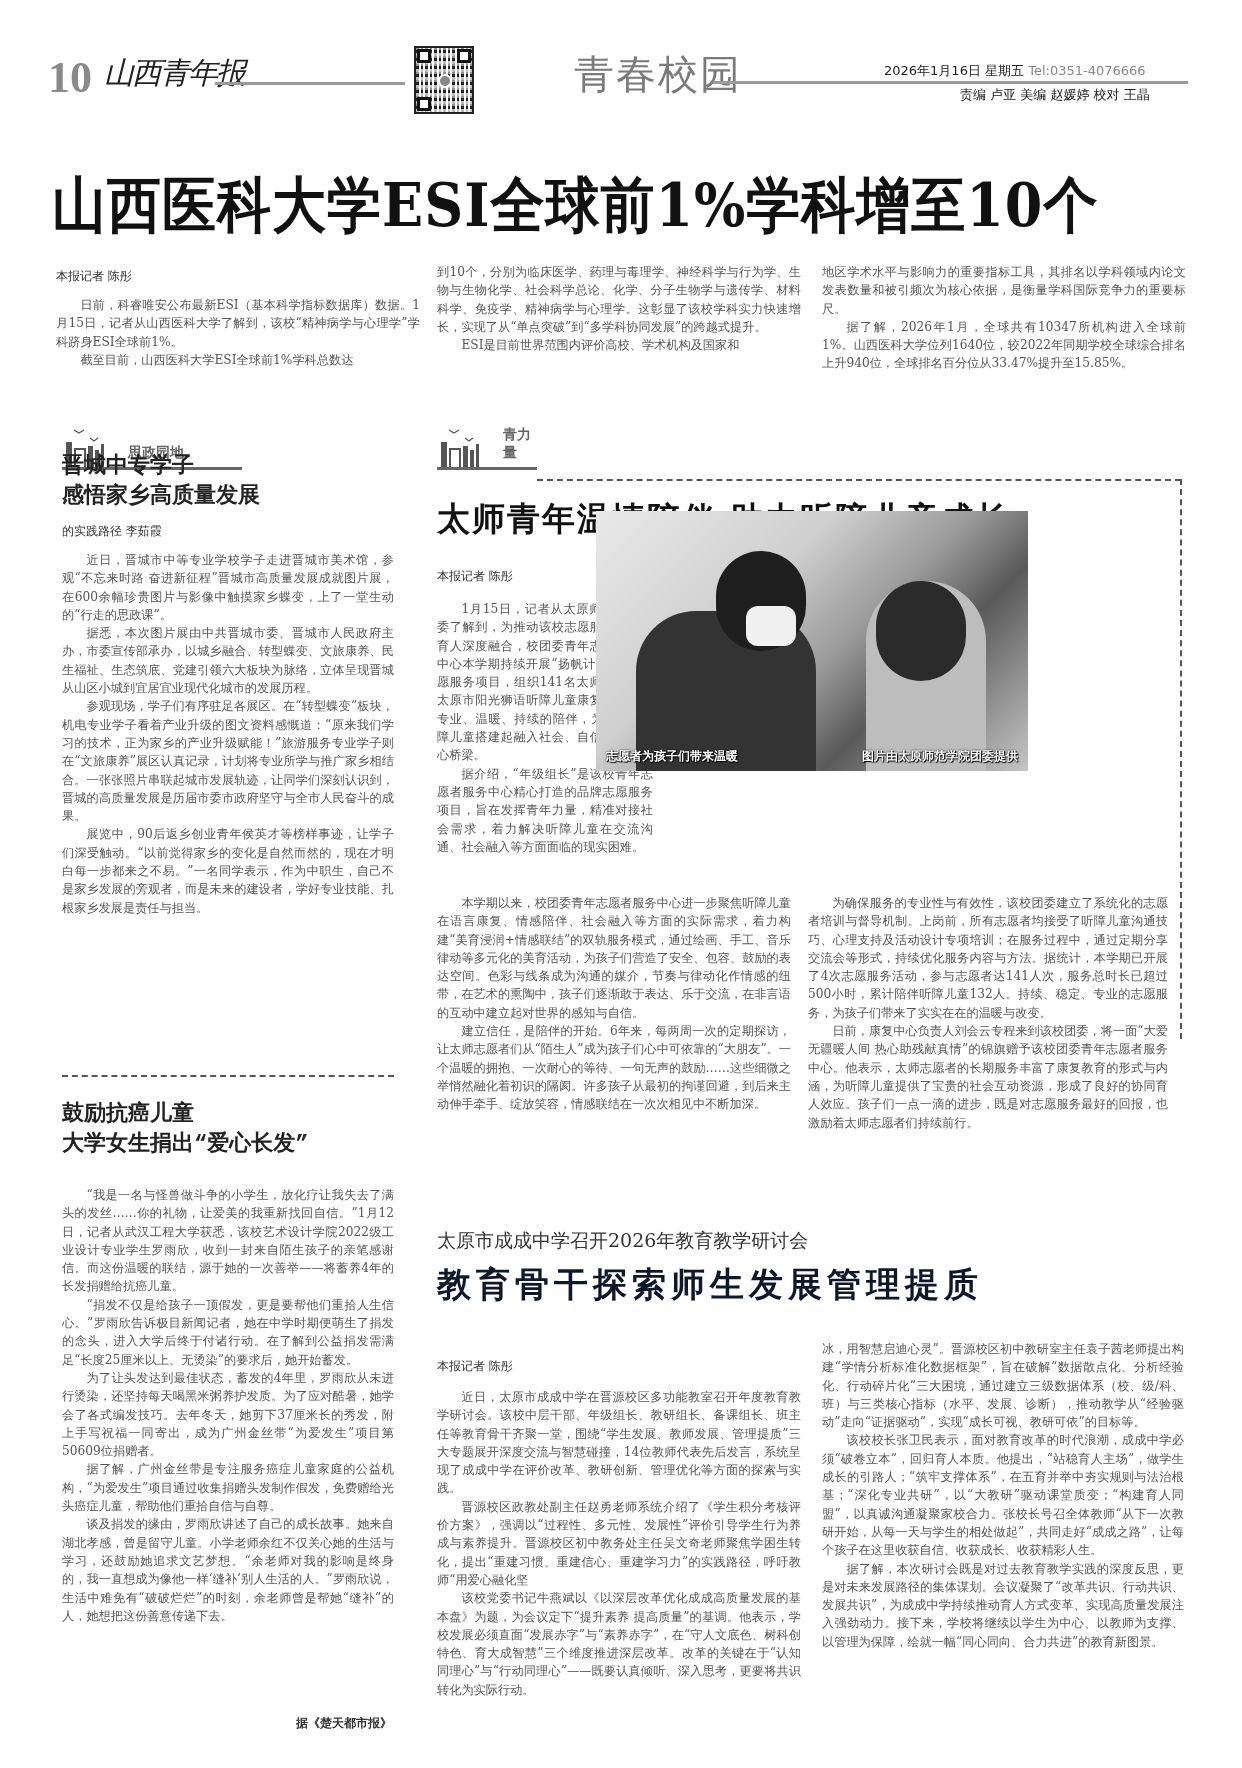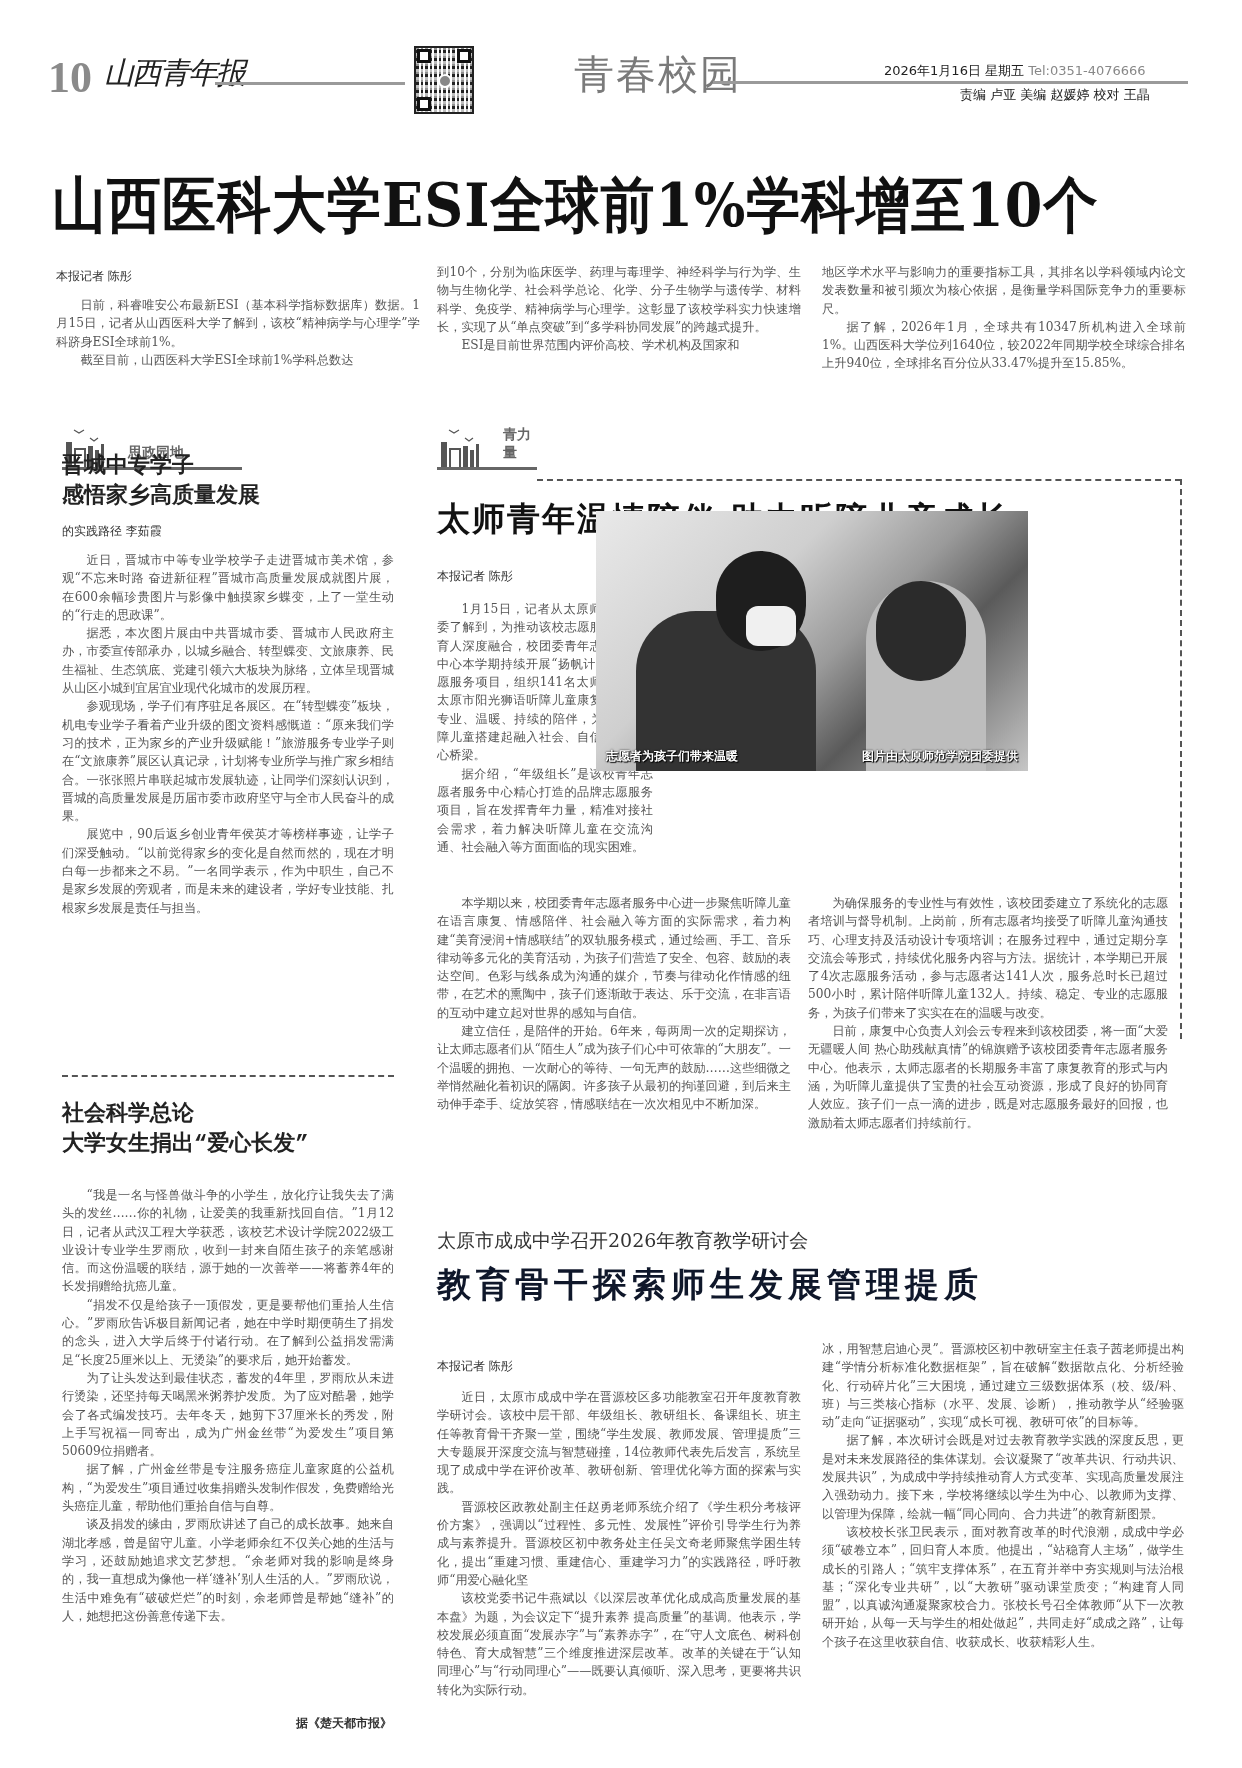--- a/index.html
+++ b/index.html
@@ -119,21 +119,21 @@
 <div class="abs body-text" style="left:62px;top:551px;width:332px;">
   <p>近日，晋城市中等专业学校学子走进晋城市美术馆，参观“不忘来时路 奋进新征程”晋城市高质量发展成就图片展，在600余幅珍贵图片与影像中触摸家乡蝶变，上了一堂生动的“行走的思政课”。</p>
   <p>据悉，本次图片展由中共晋城市委、晋城市人民政府主办，市委宣传部承办，以城乡融合、转型蝶变、文旅康养、民生福祉、生态筑底、党建引领六大板块为脉络，立体呈现晋城从山区小城到宜居宜业现代化城市的发展历程。</p>
   <p>参观现场，学子们有序驻足各展区。在“转型蝶变”板块，机电专业学子看着产业升级的图文资料感慨道：“原来我们学习的技术，正为家乡的产业升级赋能！”旅游服务专业学子则在“文旅康养”展区认真记录，计划将专业所学与推广家乡相结合。一张张照片串联起城市发展轨迹，让同学们深刻认识到，晋城的高质量发展是历届市委市政府坚守与全市人民奋斗的成果。</p>
   <p>展览中，90后返乡创业青年侯英才等榜样事迹，让学子们深受触动。“以前觉得家乡的变化是自然而然的，现在才明白每一步都来之不易。”一名同学表示，作为中职生，自己不是家乡发展的旁观者，而是未来的建设者，学好专业技能、扎根家乡发展是责任与担当。</p>
 </div>
 
 <div class="abs dashed-h" style="left:62px;top:1075px;width:332px;"></div>
 
 <div class="abs sub-title" style="left:62px;top:1100px;">
-  <div>社会科学总论</div>
+  <div>鼓励抗癌儿童</div>
   <div>大学女生捐出“爱心长发”</div>
 </div>
 <div class="abs body-text" style="left:62px;top:1186px;width:332px;">
   <p>“我是一名与怪兽做斗争的小学生，放化疗让我失去了满头的发丝……你的礼物，让爱美的我重新找回自信。”1月12日，记者从武汉工程大学获悉，该校艺术设计学院2022级工业设计专业学生罗雨欣，收到一封来自陌生孩子的亲笔感谢信。而这份温暖的联结，源于她的一次善举——将蓄养4年的长发捐赠给抗癌儿童。</p>
   <p>“捐发不仅是给孩子一顶假发，更是要帮他们重拾人生信心。”罗雨欣告诉极目新闻记者，她在中学时期便萌生了捐发的念头，进入大学后终于付诸行动。在了解到公益捐发需满足“长度25厘米以上、无烫染”的要求后，她开始蓄发。</p>
   <p>为了让头发达到最佳状态，蓄发的4年里，罗雨欣从未进行烫染，还坚持每天喝黑米粥养护发质。为了应对酷暑，她学会了各式编发技巧。去年冬天，她剪下37厘米长的秀发，附上手写祝福一同寄出，成为广州金丝带“为爱发生”项目第50609位捐赠者。</p>
   <p>据了解，广州金丝带是专注服务癌症儿童家庭的公益机构，“为爱发生”项目通过收集捐赠头发制作假发，免费赠给光头癌症儿童，帮助他们重拾自信与自尊。</p>
   <p>谈及捐发的缘由，罗雨欣讲述了自己的成长故事。她来自湖北孝感，曾是留守儿童。小学老师余红不仅关心她的生活与学习，还鼓励她追求文艺梦想。“余老师对我的影响是终身的，我一直想成为像他一样‘缝补’别人生活的人。”罗雨欣说，生活中难免有“破破烂烂”的时刻，余老师曾是帮她“缝补”的人，她想把这份善意传递下去。</p>
 </div>
 <div class="abs source" style="left:296px;top:1715px;">据《楚天都市报》</div>
@@ -185,15 +185,15 @@
 <div class="abs kicker" style="left:437px;top:1228px;">太原市成成中学召开2026年教育教学研讨会</div>
 <div class="abs big-title" style="left:437px;top:1262px;">教育骨干探索师生发展管理提质</div>
 <div class="abs byline" style="left:437px;top:1358px;">本报记者 陈彤</div>
 <div class="abs body-text" style="left:437px;top:1388px;width:364px;">
   <p>近日，太原市成成中学在晋源校区多功能教室召开年度教育教学研讨会。该校中层干部、年级组长、教研组长、备课组长、班主任等教育骨干齐聚一堂，围绕“学生发展、教师发展、管理提质”三大专题展开深度交流与智慧碰撞，14位教师代表先后发言，系统呈现了成成中学在评价改革、教研创新、管理优化等方面的探索与实践。</p>
   <p>晋源校区政教处副主任赵勇老师系统介绍了《学生积分考核评价方案》，强调以“过程性、多元性、发展性”评价引导学生行为养成与素养提升。晋源校区初中教务处主任吴文奇老师聚焦学困生转化，提出“重建习惯、重建信心、重建学习力”的实践路径，呼吁教师“用爱心融化坚</p>
   <p>该校党委书记牛燕斌以《以深层改革优化成成高质量发展的基本盘》为题，为会议定下“提升素养 提高质量”的基调。他表示，学校发展必须直面“发展赤字”与“素养赤字”，在“守人文底色、树科创特色、育大成智慧”三个维度推进深层改革。改革的关键在于“认知同理心”与“行动同理心”——既要认真倾听、深入思考，更要将共识转化为实际行动。</p>
 </div>
 <div class="abs body-text" style="left:822px;top:1340px;width:362px;">
   <p class="noindent">冰，用智慧启迪心灵”。晋源校区初中教研室主任袁子茜老师提出构建“学情分析标准化数据框架”，旨在破解“数据散点化、分析经验化、行动碎片化”三大困境，通过建立三级数据体系（校、级/科、班）与三类核心指标（水平、发展、诊断），推动教学从“经验驱动”走向“证据驱动”，实现“成长可视、教研可依”的目标等。</p>
+  <p>该校校长张卫民表示，面对教育改革的时代浪潮，成成中学必须“破卷立本”，回归育人本质。他提出，“站稳育人主场”，做学生成长的引路人；“筑牢支撑体系”，在五育并举中夯实规则与法治根基；“深化专业共研”，以“大教研”驱动课堂质变；“构建育人同盟”，以真诚沟通凝聚家校合力。张校长号召全体教师“从下一次教研开始，从每一天与学生的相处做起”，共同走好“成成之路”，让每个孩子在这里收获自信、收获成长、收获精彩人生。</p>
   <p>据了解，本次研讨会既是对过去教育教学实践的深度反思，更是对未来发展路径的集体谋划。会议凝聚了“改革共识、行动共识、发展共识”，为成成中学持续推动育人方式变革、实现高质量发展注入强劲动力。接下来，学校将继续以学生为中心、以教师为支撑、以管理为保障，绘就一幅“同心同向、合力共进”的教育新图景。</p>
-  <p>该校校长张卫民表示，面对教育改革的时代浪潮，成成中学必须“破卷立本”，回归育人本质。他提出，“站稳育人主场”，做学生成长的引路人；“筑牢支撑体系”，在五育并举中夯实规则与法治根基；“深化专业共研”，以“大教研”驱动课堂质变；“构建育人同盟”，以真诚沟通凝聚家校合力。张校长号召全体教师“从下一次教研开始，从每一天与学生的相处做起”，共同走好“成成之路”，让每个孩子在这里收获自信、收获成长、收获精彩人生。</p>
 </div>
 
 </body></html>

